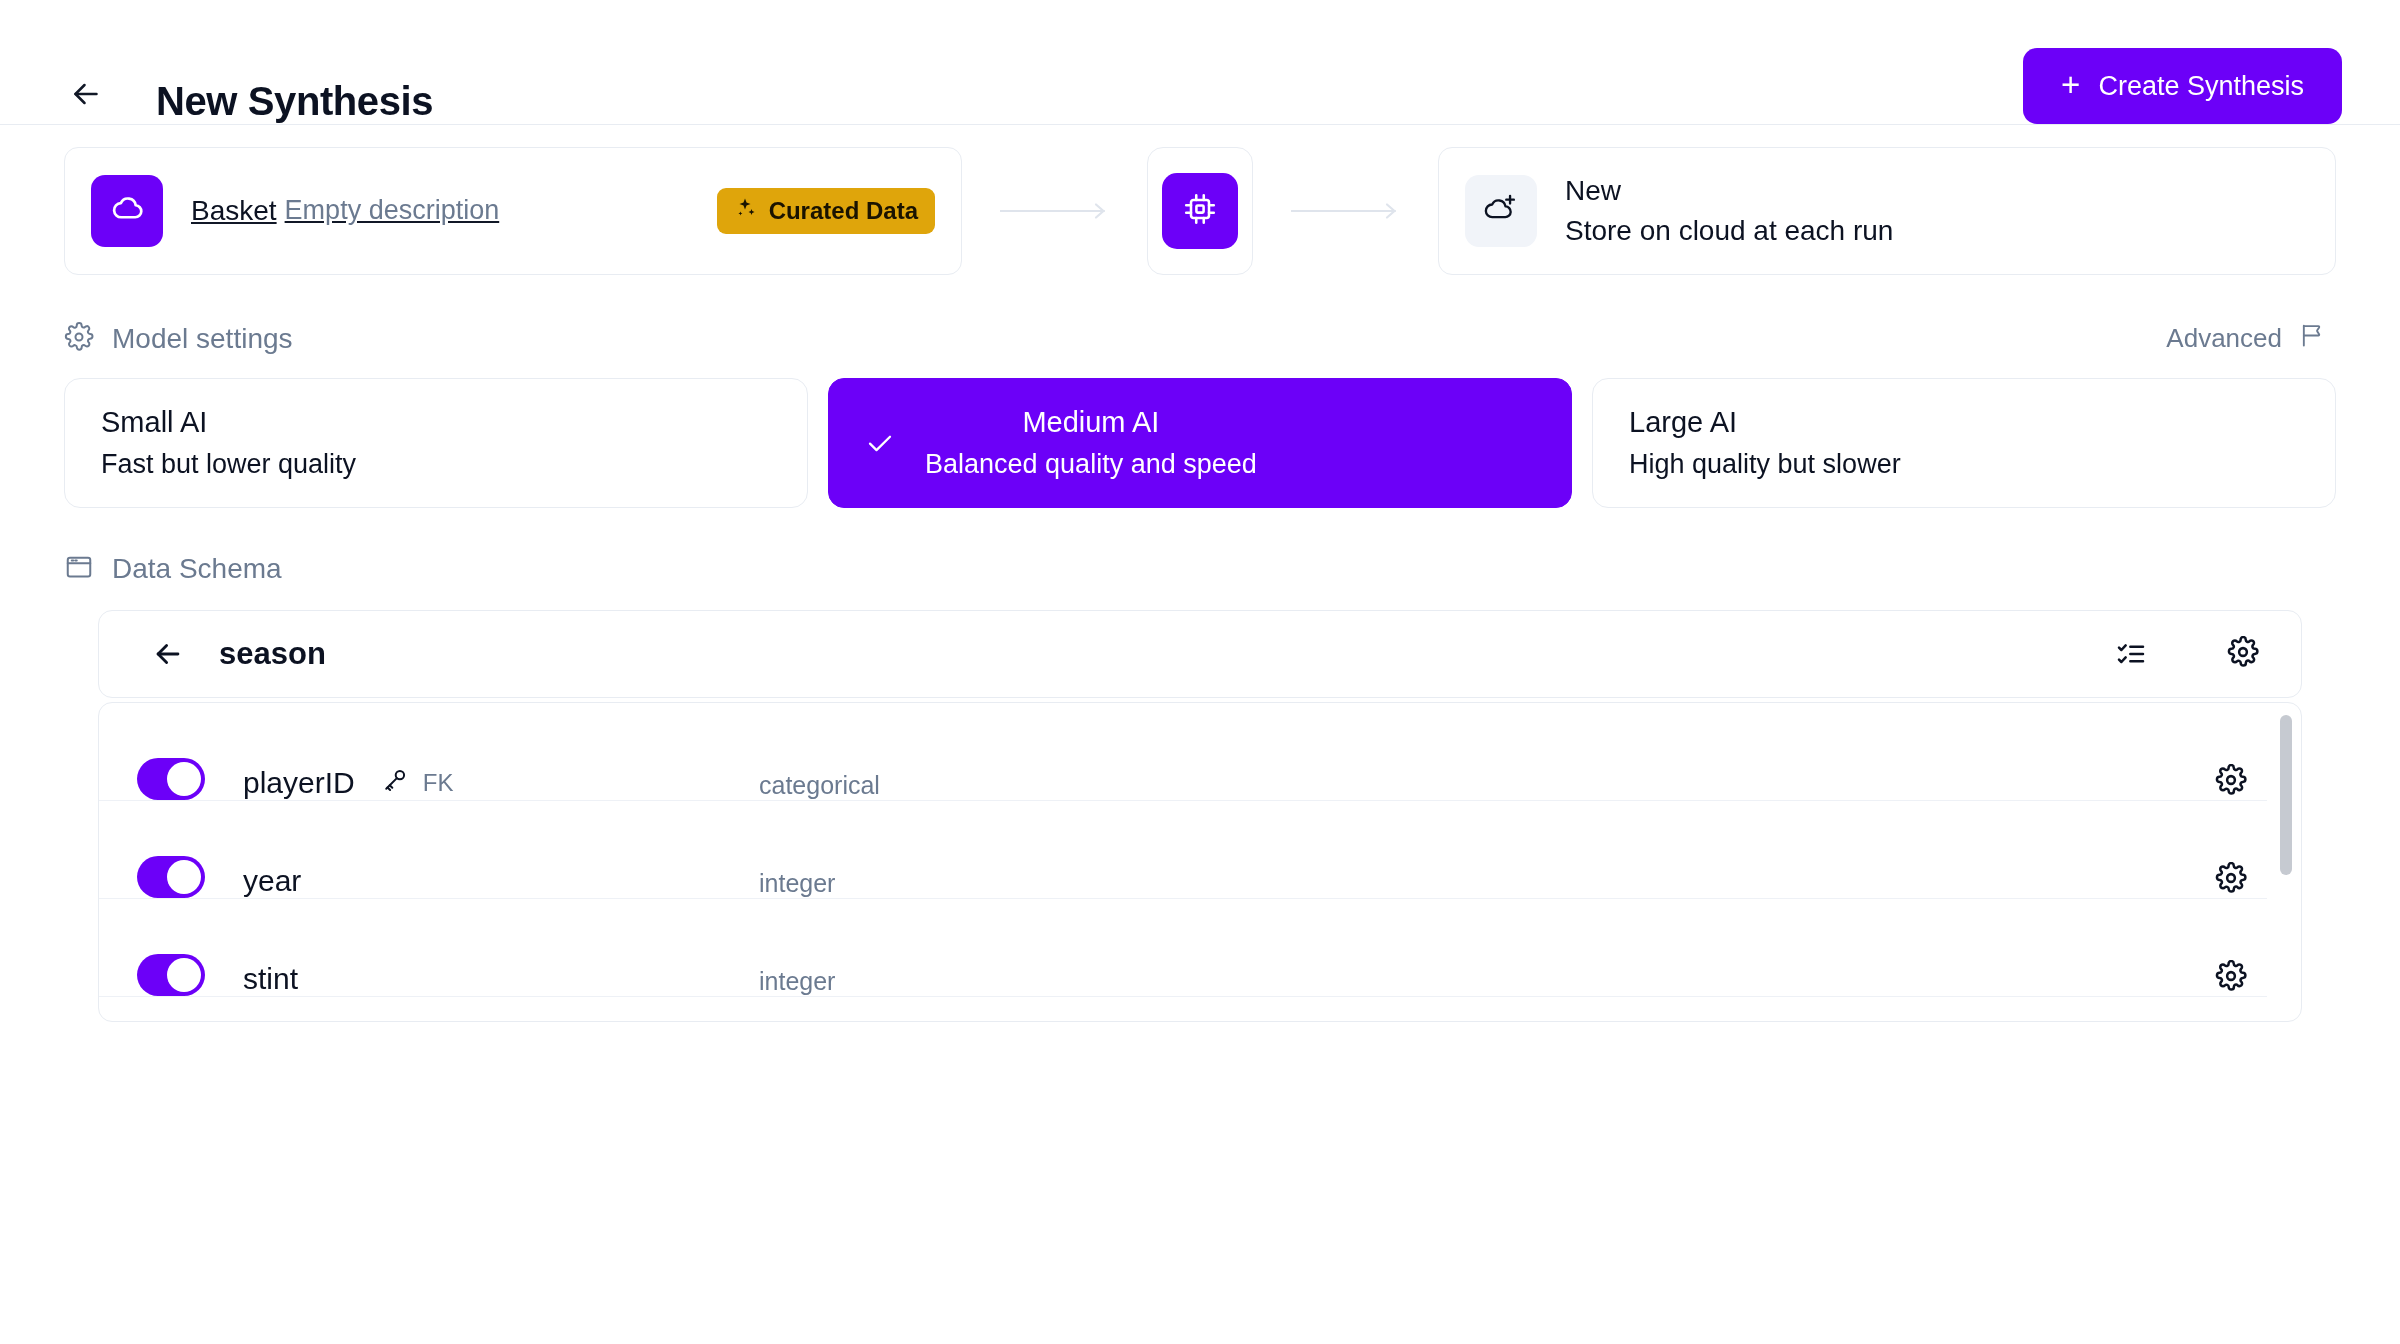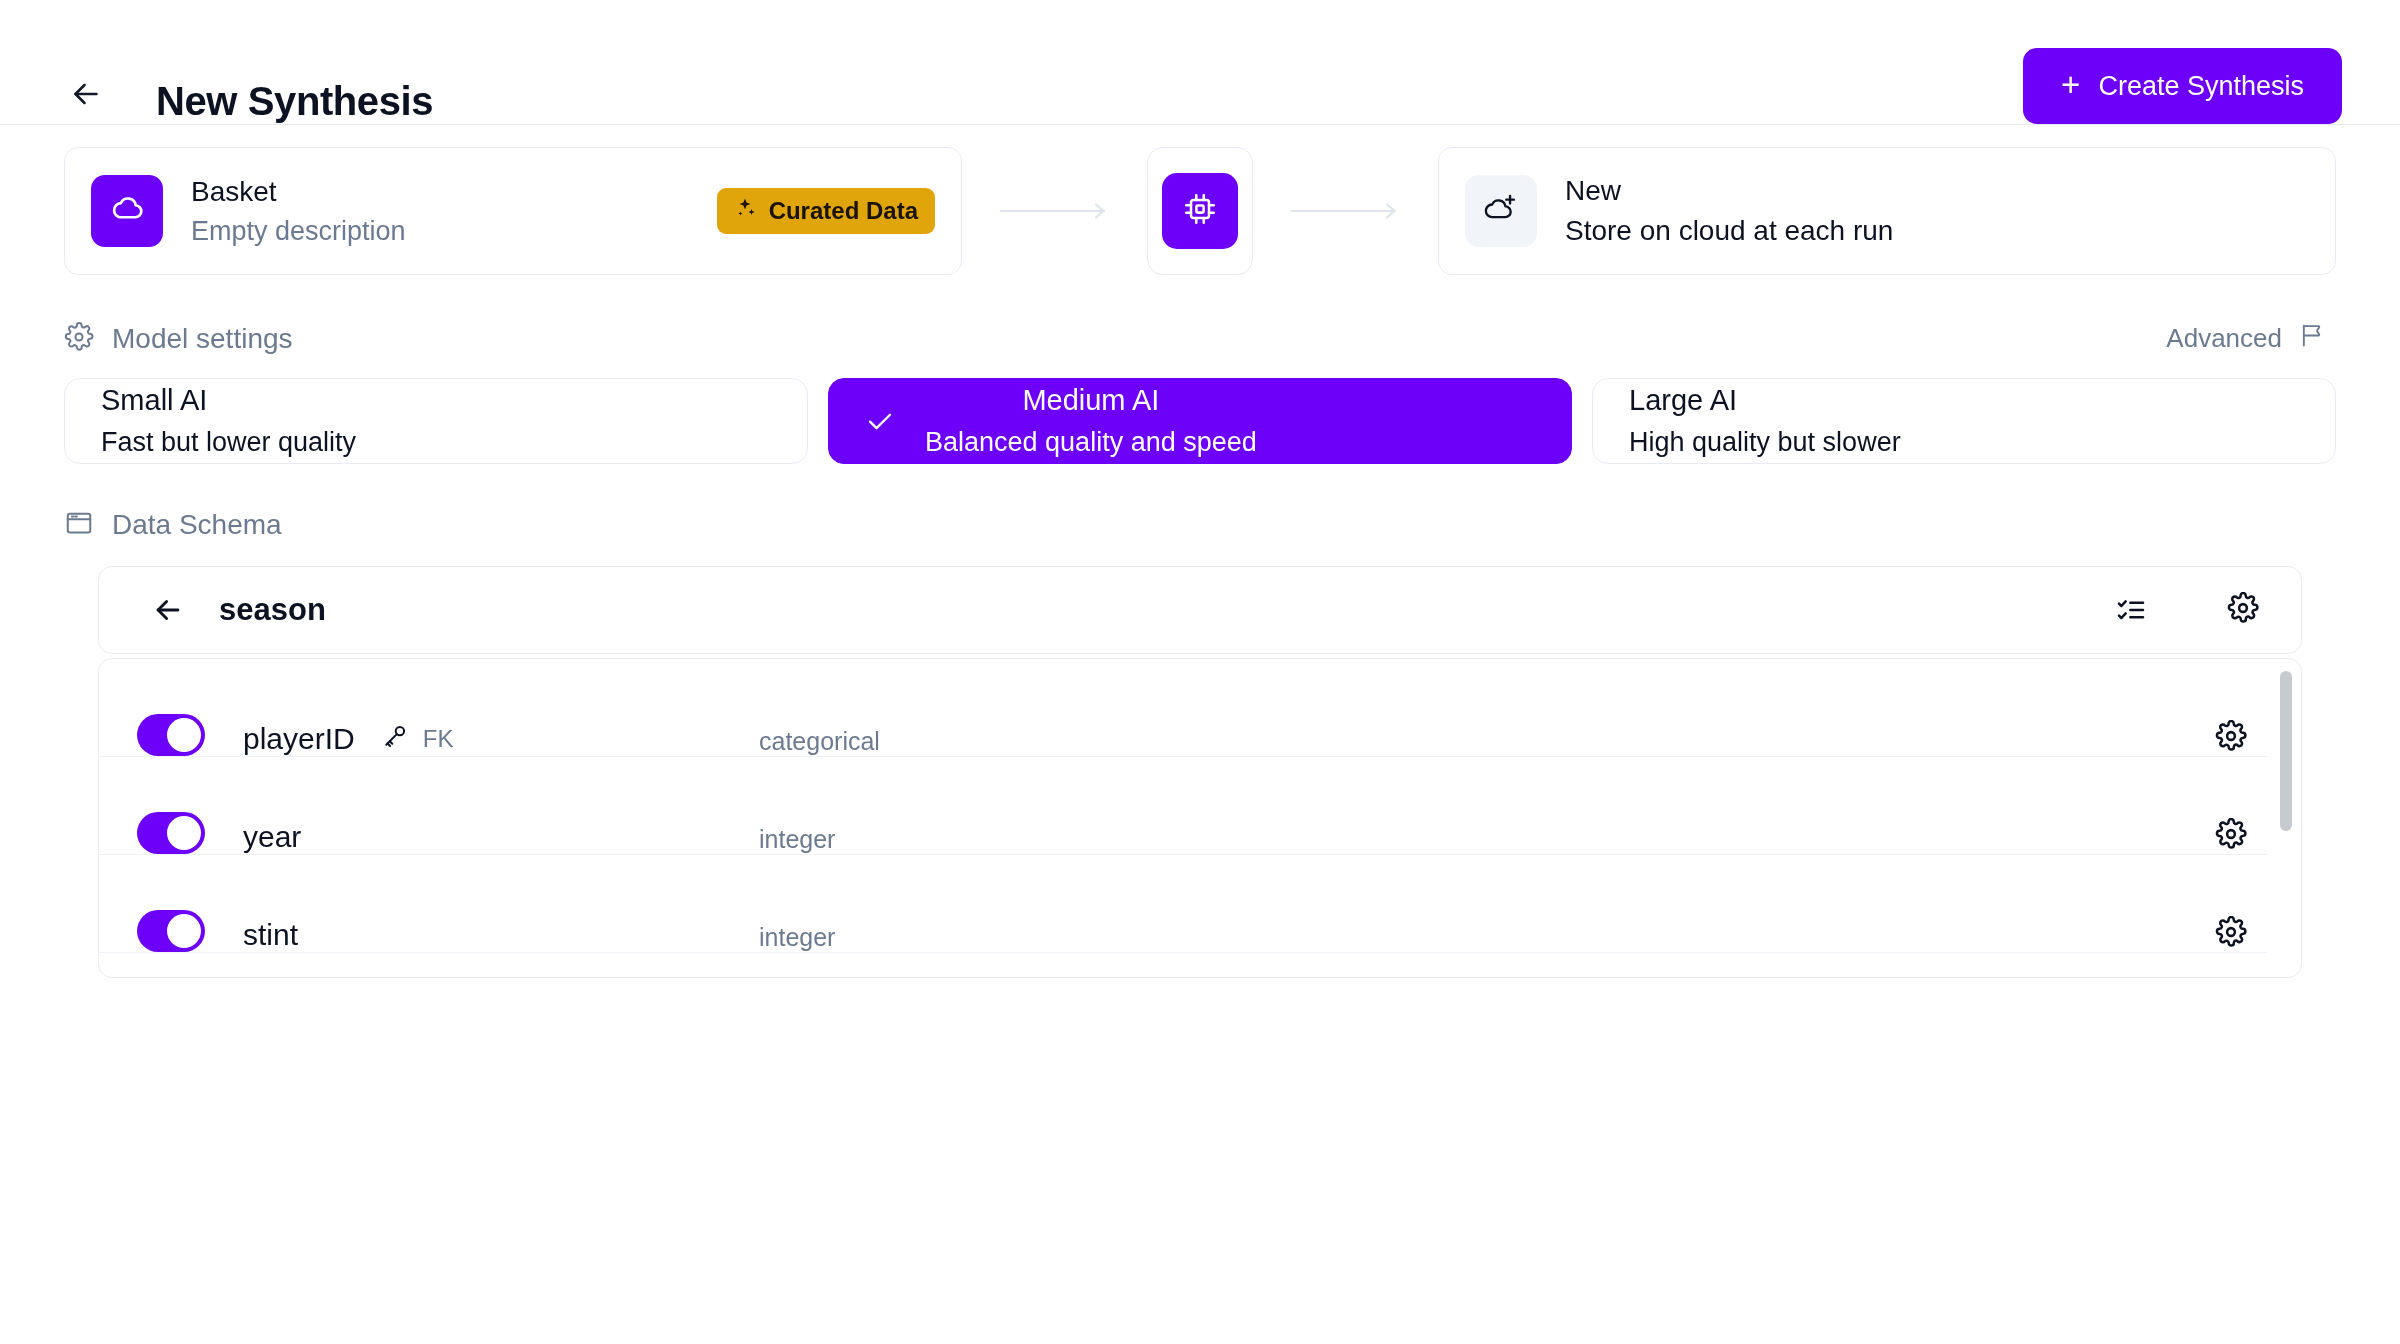--- a/index.html
+++ b/index.html
@@ -87,21 +87,21 @@
     cursor: pointer;
   }
   .source-card { width: 898px; gap: 28px; }
   .src-icon {
     width: 72px; height: 72px;
     border-radius: 14px;
     background: #6c00f8;
     display: flex; align-items: center; justify-content: center;
     flex: none;
   }
-  .src-texts { display: flex; flex-direction: column; gap: 8px; }
+  .src-texts { display: flex; flex-direction: row; gap: 8px; text-decoration: underline; }
   .src-name { font-size: 28px; color: #0c1222; }
   .src-desc { font-size: 27px; color: #6b7a90; }
   .src-grow { flex: 1; }
   .badge {
     background: #dfa50b;
     color: #1a1300;
     border-radius: 9px;
     height: 46px;
     display: flex; align-items: center; gap: 11px;
     padding: 0 17px;
@@ -147,21 +147,21 @@
 
   
   .models {
     display: flex; gap: 20px;
     margin-top: 22px;
   }
   .model-card {
     flex: 1;
     border: 1px solid #e8ecf2;
     border-radius: 16px;
-    height: 86px;
+    height: 130px;
     display: flex; align-items: center;
     padding: 0 36px;
     gap: 30px;
     background: #fff;
     cursor: pointer;
   }
   .model-card.selected {
     background: #6c00f8;
     border-color: #6c00f8;
   }

